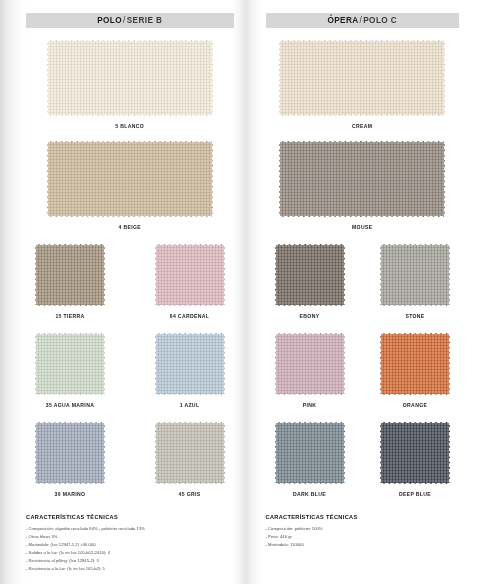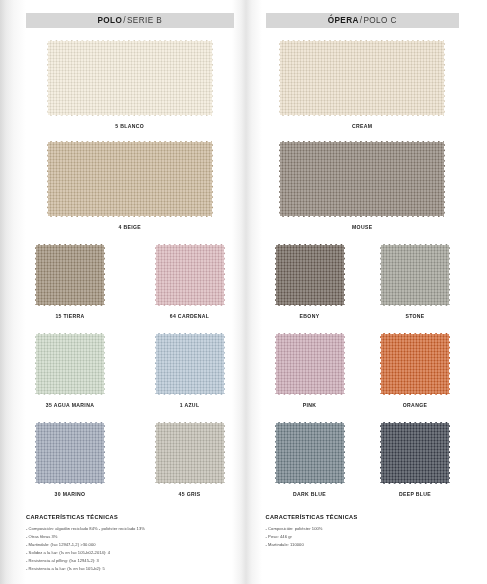--- a/index.html
+++ b/index.html
@@ -27,21 +27,21 @@
 
   .series-header {
     margin-top: 13px;
     height: 15px;
     background: #d6d6d6;
     display: flex; align-items: center; justify-content: center;
     letter-spacing: .4px;
   }
   .series-header .s-name { font-size: 8.2px; font-weight: bold; color: #1a1a1a; }
   .series-header .s-sep  { font-size: 8.2px; font-weight: normal; color: #3a3a3a; padding: 0 1px; }
-  .series-header .s-sub  { font-size: 8.2px; font-weight: normal; color: #3a3a3a; }
+  .series-header .s-sub  { font-size: 8.2px; font-weight: bold; color: #3a3a3a; }
 
   
   .sw-wrap { display: flex; flex-direction: column; align-items: center; }
   .swatch {
     position: relative;
     background-size: 3px 3px, 3px 3px, 100% 100%;
     background-image:
       repeating-linear-gradient(90deg, rgba(255,255,255,.16) 0 1px, rgba(0,0,0,.05) 1px 2px),
       repeating-linear-gradient(0deg,  rgba(255,255,255,.13) 0 1px, rgba(0,0,0,.05) 1px 2px),
       none;

